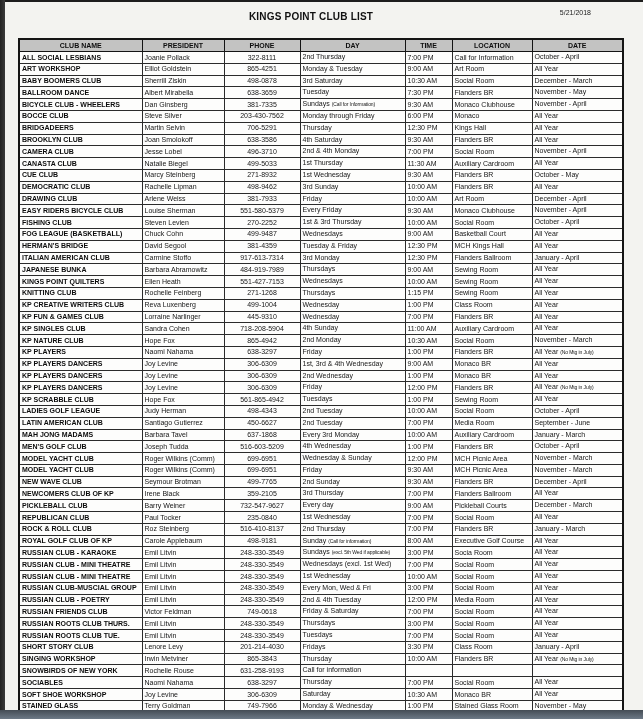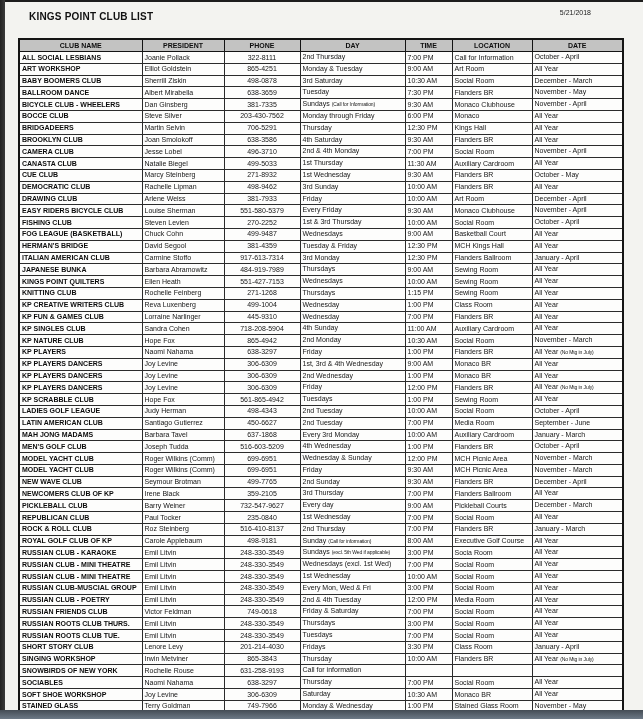--- a/index.html
+++ b/index.html
@@ -10,22 +10,22 @@
   }
   .edge-top{position:absolute;left:0;top:0;width:643px;height:2px;background:#1d1d1d;z-index:3;}
   .edge-left{position:absolute;left:0;top:0;width:5px;height:719px;background:linear-gradient(90deg,#222,#3a3a3a);z-index:3;}
   .edge-bottom{position:absolute;left:0;bottom:0;width:643px;height:9px;
     background:linear-gradient(180deg,#444c55,#6d7986);z-index:3;}
   .page{
     position:absolute;left:5px;top:2px;width:638px;height:717px;
     background:#f3f3f0;
   }
   .title{
-    position:absolute;top:9px;left:0;width:612px;text-align:left;
-    font-size:10px;font-weight:bold;color:#111;letter-spacing:.2px;margin-left:24px;
+    position:absolute;top:9px;left:0;width:612px;text-align:center;
+    font-size:10px;font-weight:bold;color:#111;letter-spacing:.2px;
   }
   .report-date{
     position:absolute;top:7px;right:52px;font-size:7px;color:#222;
   }
   table{
     position:absolute;left:13px;top:36px;
     border-collapse:collapse;table-layout:fixed;width:604px;
     border:2px solid #141414;
   }
   th{

